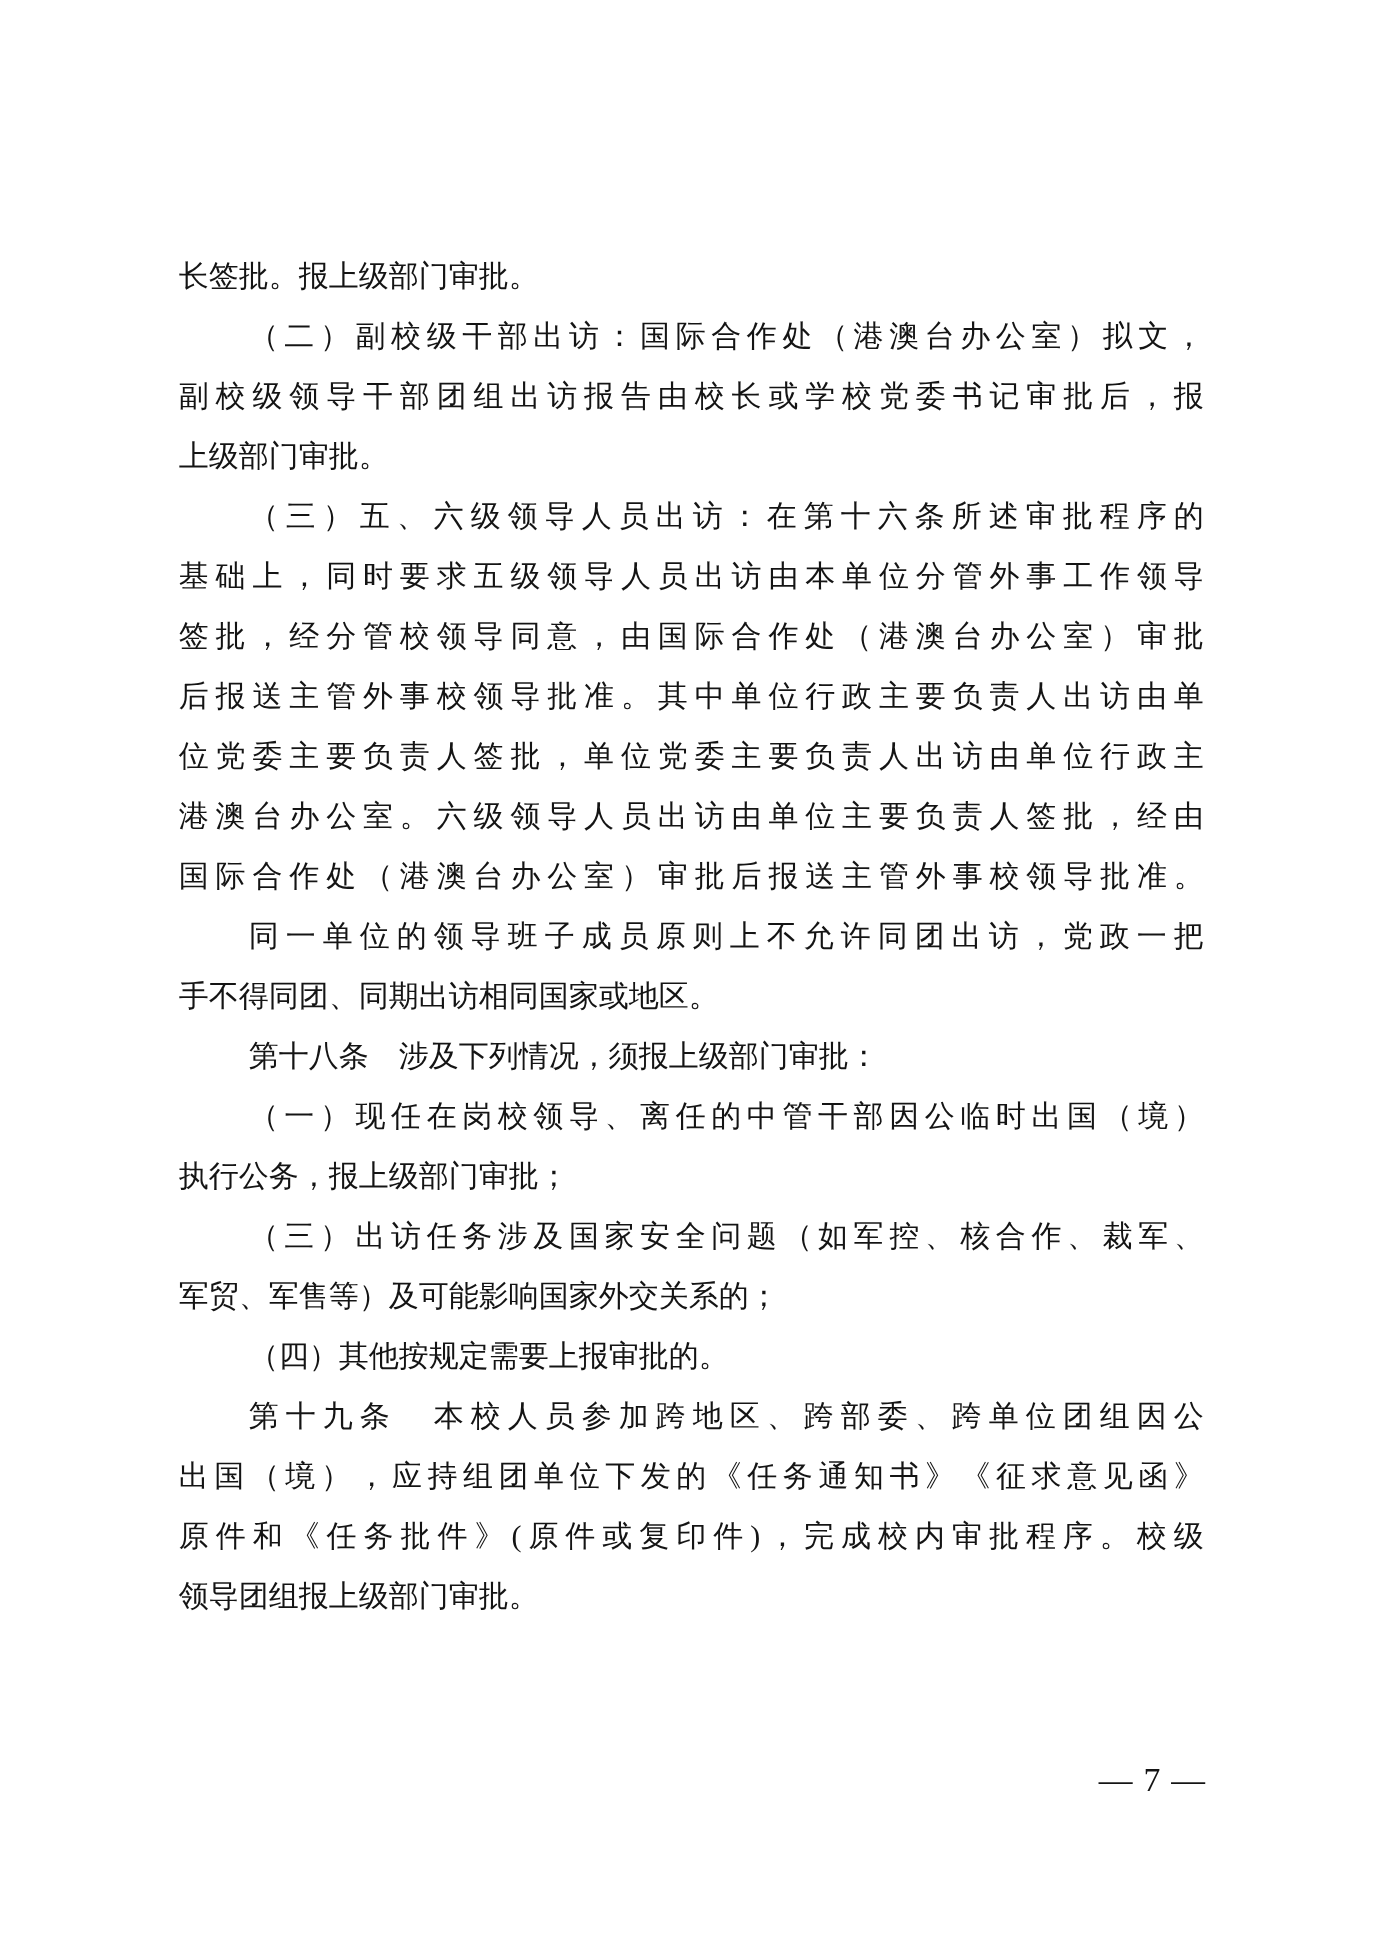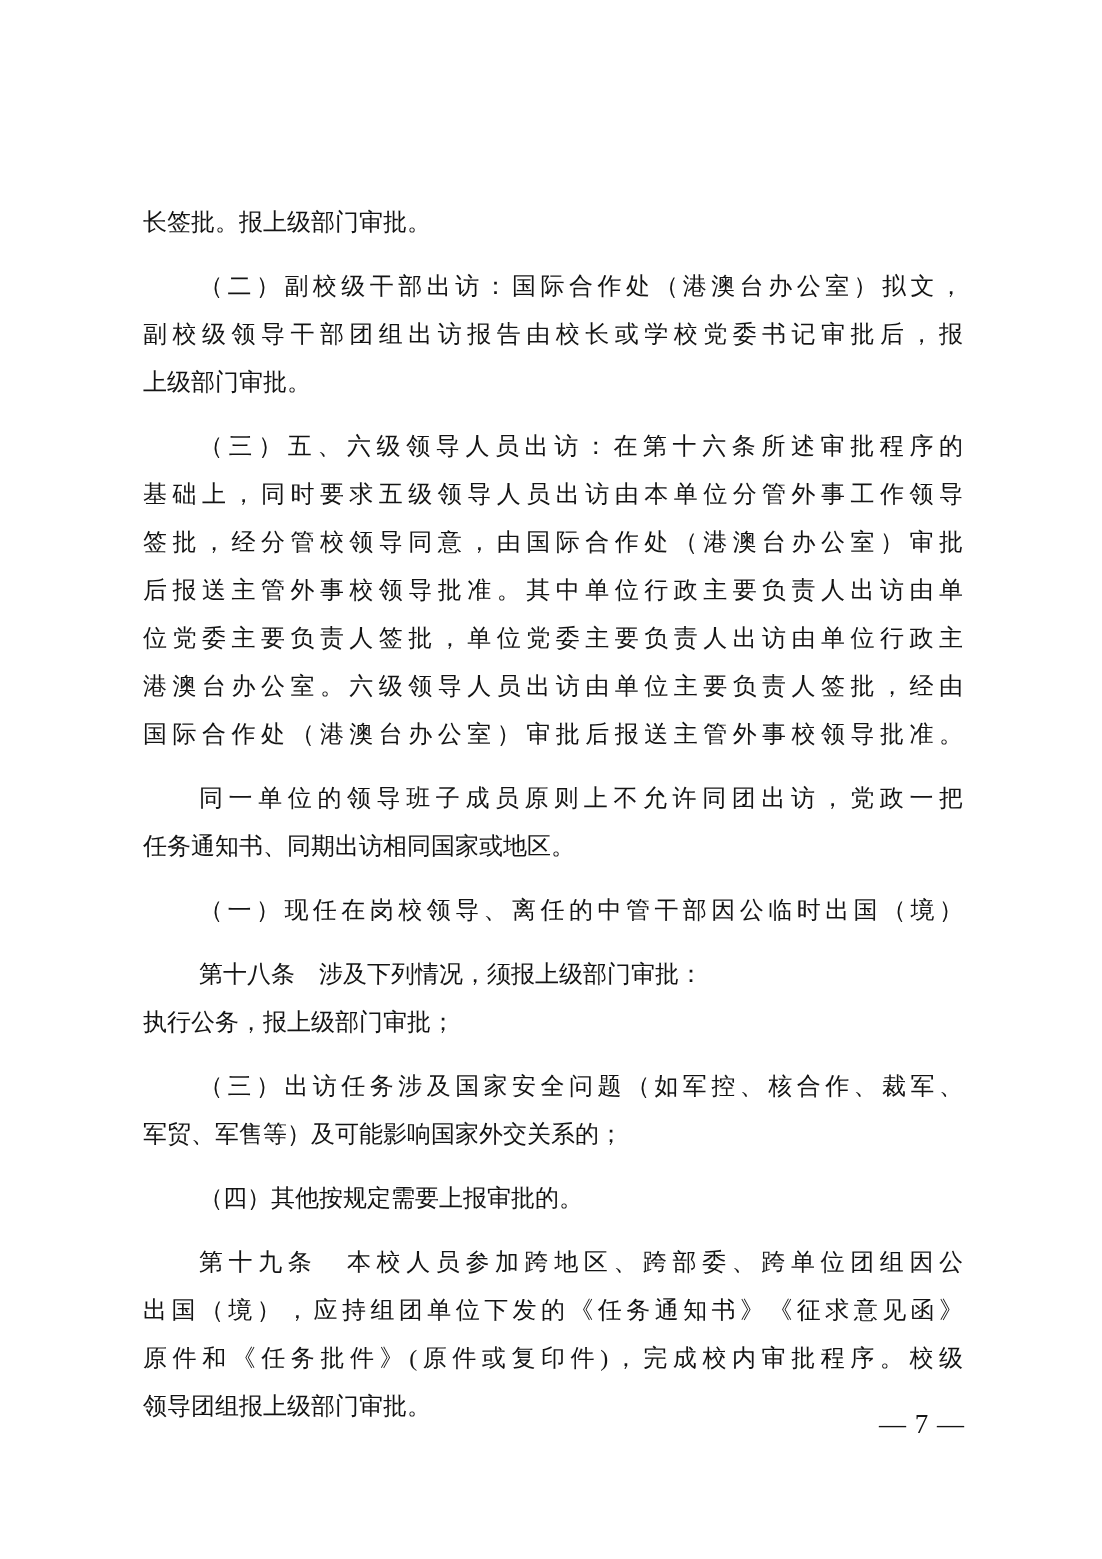--- a/index.html
+++ b/index.html
@@ -24,21 +24,20 @@
   }
   .line {
     height: 48px;
     line-height: 48px;
     font-size: 24px;
     white-space: normal;
     overflow: visible;
   }
   .line.indent {
     padding-left: 56px; 
-    margin-top: 16px;
   }
   .line.fill {
     text-align: justify;
     text-align-last: justify;
     text-justify: inter-character;
   }
   .page-number {
     position: absolute;
     top: 1400px;
     right: 137px;
@@ -60,23 +59,23 @@
       <div class="line fill">副校级领导干部团组出访报告由校长或学校党委书记审批后，报</div>
       <div class="line">上级部门审批。</div>
       <div class="line indent fill">（三）五、六级领导人员出访：在第十六条所述审批程序的</div>
       <div class="line fill">基础上，同时要求五级领导人员出访由本单位分管外事工作领导</div>
       <div class="line fill">签批，经分管校领导同意，由国际合作处（港澳台办公室）审批</div>
       <div class="line fill">后报送主管外事校领导批准。其中单位行政主要负责人出访由单</div>
       <div class="line fill">位党委主要负责人签批，单位党委主要负责人出访由单位行政主</div>
       <div class="line fill">港澳台办公室。六级领导人员出访由单位主要负责人签批，经由</div>
       <div class="line fill">国际合作处（港澳台办公室）审批后报送主管外事校领导批准。</div>
       <div class="line indent fill">同一单位的领导班子成员原则上不允许同团出访，党政一把</div>
-      <div class="line">任务通知书、同期出访相同国家或地区。</div>
+      <div class="line">手不得同团、同期出访相同国家或地区。</div>
+      <div class="line indent">第十八条　涉及下列情况，须报上级部门审批：</div>
       <div class="line indent fill">（一）现任在岗校领导、离任的中管干部因公临时出国（境）</div>
-      <div class="line indent">第十八条　涉及下列情况，须报上级部门审批：</div>
       <div class="line">执行公务，报上级部门审批；</div>
       <div class="line indent fill">（三）出访任务涉及国家安全问题（如军控、核合作、裁军、</div>
       <div class="line">军贸、军售等）及可能影响国家外交关系的；</div>
       <div class="line indent">（四）其他按规定需要上报审批的。</div>
       <div class="line indent fill">第十九条　本校人员参加跨地区、跨部委、跨单位团组因公</div>
       <div class="line fill">出国（境），应持组团单位下发的《任务通知书》《征求意见函》</div>
       <div class="line fill">原件和《任务批件》(原件或复印件)，完成校内审批程序。校级</div>
       <div class="line">领导团组报上级部门审批。</div>
     </div>
   <div class="page-number">— 7 —</div>

